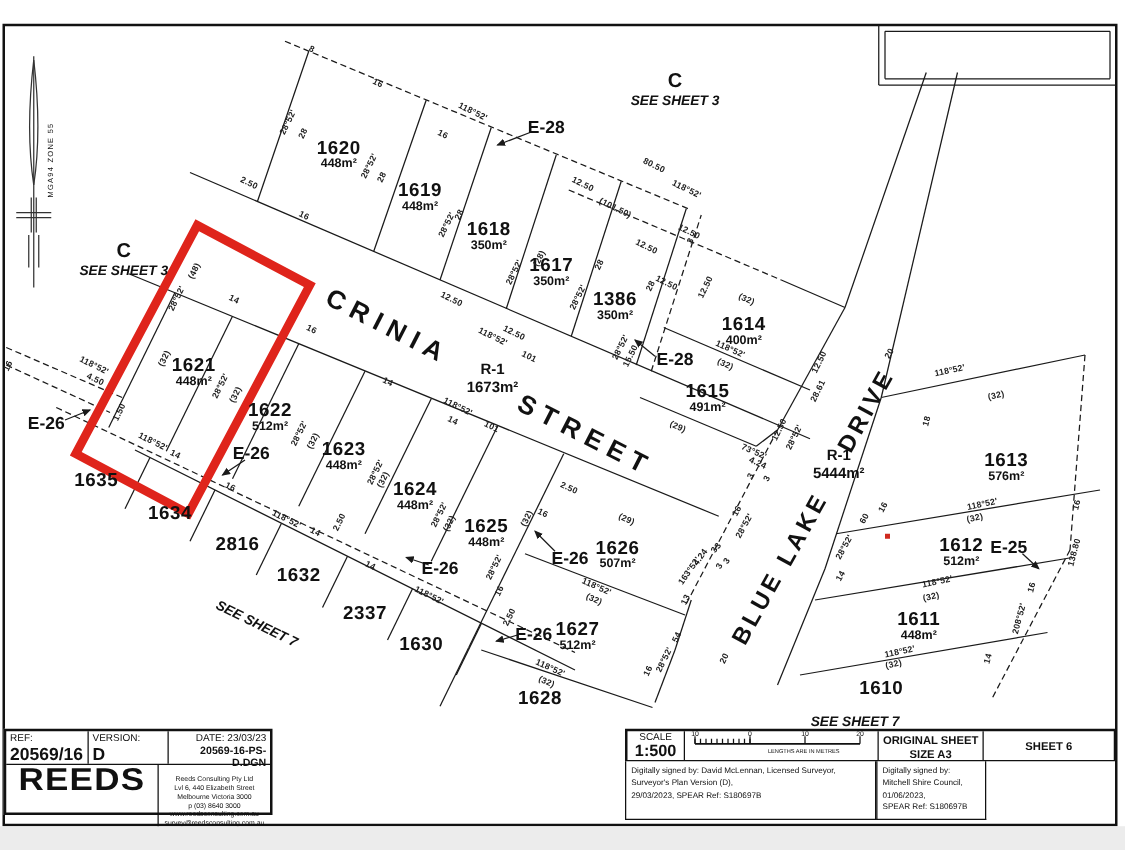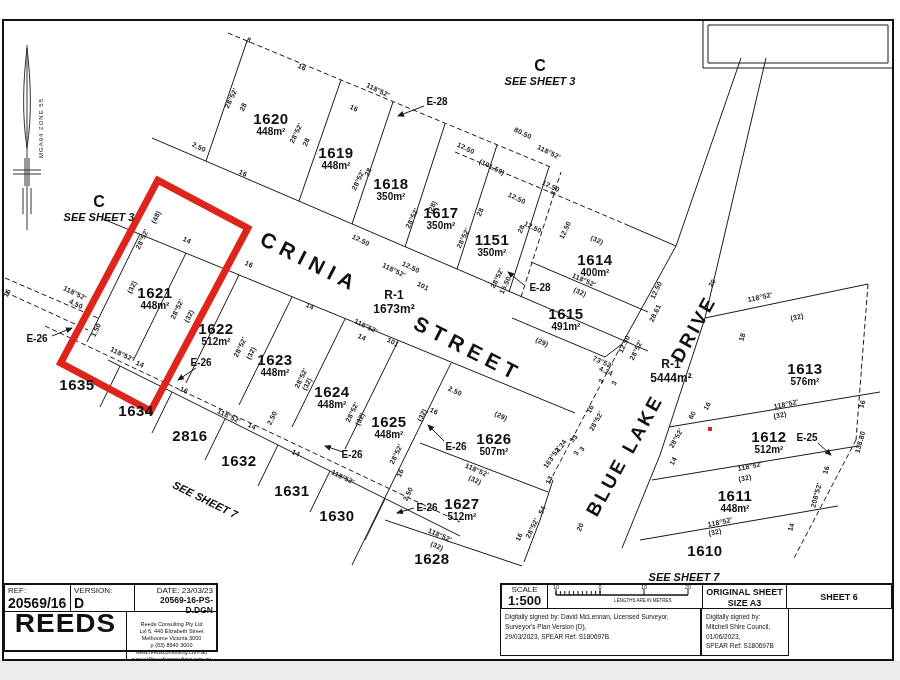--- a/index.html
+++ b/index.html
@@ -5,21 +5,21 @@
   html,body{margin:0;padding:0;background:#fff;}
   #app{position:relative;width:900px;height:680px;background:#fff;overflow:hidden;
        font-family:"Liberation Sans", sans-serif;color:#111;}
   #linework{position:absolute;left:0;top:0;}
   .abs{position:absolute;transform:translate(-50%,-50%);white-space:nowrap;}
   .lot{text-align:center;line-height:1.05;}
   .lot .num{font-size:15px;font-weight:bold;letter-spacing:.5px;}
   .lot .area{font-size:10px;font-weight:bold;}
   .ann{font-size:7px;font-weight:bold;color:#222;letter-spacing:.2px;}
   .street-word{font-weight:bold;}
-  .easement{font-size:10px;font-weight:bold;}
+  .easement{font-size:14px;font-weight:bold;}
   .reserve{text-align:center;line-height:1.15;font-size:12px;font-weight:bold;}
   .sheetref{text-align:center;line-height:1.2;}
   .sheetref .big{font-size:16px;font-weight:bold;}
   .sheetref .sub{font-size:11px;font-weight:bold;font-style:italic;}
   .northlabel{font-size:6px;letter-spacing:1px;}
   
   #plan-number-box{position:absolute;left:708px;top:25px;width:180px;height:38px;
      display:flex;flex-direction:column;align-items:center;justify-content:center;}
   #plan-number-box .lbl{font-size:10px;font-weight:bold;letter-spacing:.5px;}
   #plan-number-box .val{font-size:17px;font-weight:bold;letter-spacing:1px;}
@@ -166,21 +166,21 @@
       </div>
       <div class="lot abs" style="left: 391px; top: 189px; transform: translate(-50%, -50%) rotate(0deg);">
         <div class="num">1618</div>
         <div class="area">350m²</div>
       </div>
       <div class="lot abs" style="left: 441px; top: 218px; transform: translate(-50%, -50%) rotate(0deg);">
         <div class="num">1617</div>
         <div class="area">350m²</div>
       </div>
       <div class="lot abs" style="left: 492px; top: 245px; transform: translate(-50%, -50%) rotate(0deg);">
-        <div class="num">1151</div>
+        <div class="num">1386</div>
         <div class="area">350m²</div>
       </div>
       <div class="lot abs" style="left: 595px; top: 265px; transform: translate(-50%, -50%) rotate(0deg);">
         <div class="num">1614</div>
         <div class="area">400m²</div>
       </div>
       <div class="lot abs" style="left: 566px; top: 319px; transform: translate(-50%, -50%) rotate(0deg);">
         <div class="num">1615</div>
         <div class="area">491m²</div>
       </div>
@@ -227,21 +227,21 @@
         <div class="num">1627</div>
         <div class="area">512m²</div>
       </div>
       <div class="lot abs" style="left: 432px; top: 559px; transform: translate(-50%, -50%) rotate(0deg);">
         <div class="num">1628</div>
       </div>
       <div class="lot abs" style="left: 337px; top: 516px; transform: translate(-50%, -50%) rotate(0deg);">
         <div class="num">1630</div>
       </div>
       <div class="lot abs" style="left: 292px; top: 491px; transform: translate(-50%, -50%) rotate(0deg);">
-        <div class="num">1631</div>
+        <div class="num">2337</div>
       </div>
       <div class="lot abs" style="left: 239px; top: 461px; transform: translate(-50%, -50%) rotate(0deg);">
         <div class="num">1632</div>
       </div>
       <div class="lot abs" style="left: 190px; top: 436px; transform: translate(-50%, -50%) rotate(0deg);">
         <div class="num">2816</div>
       </div>
       <div class="lot abs" style="left: 136px; top: 411px; transform: translate(-50%, -50%) rotate(0deg);">
         <div class="num">1634</div>
       </div>

